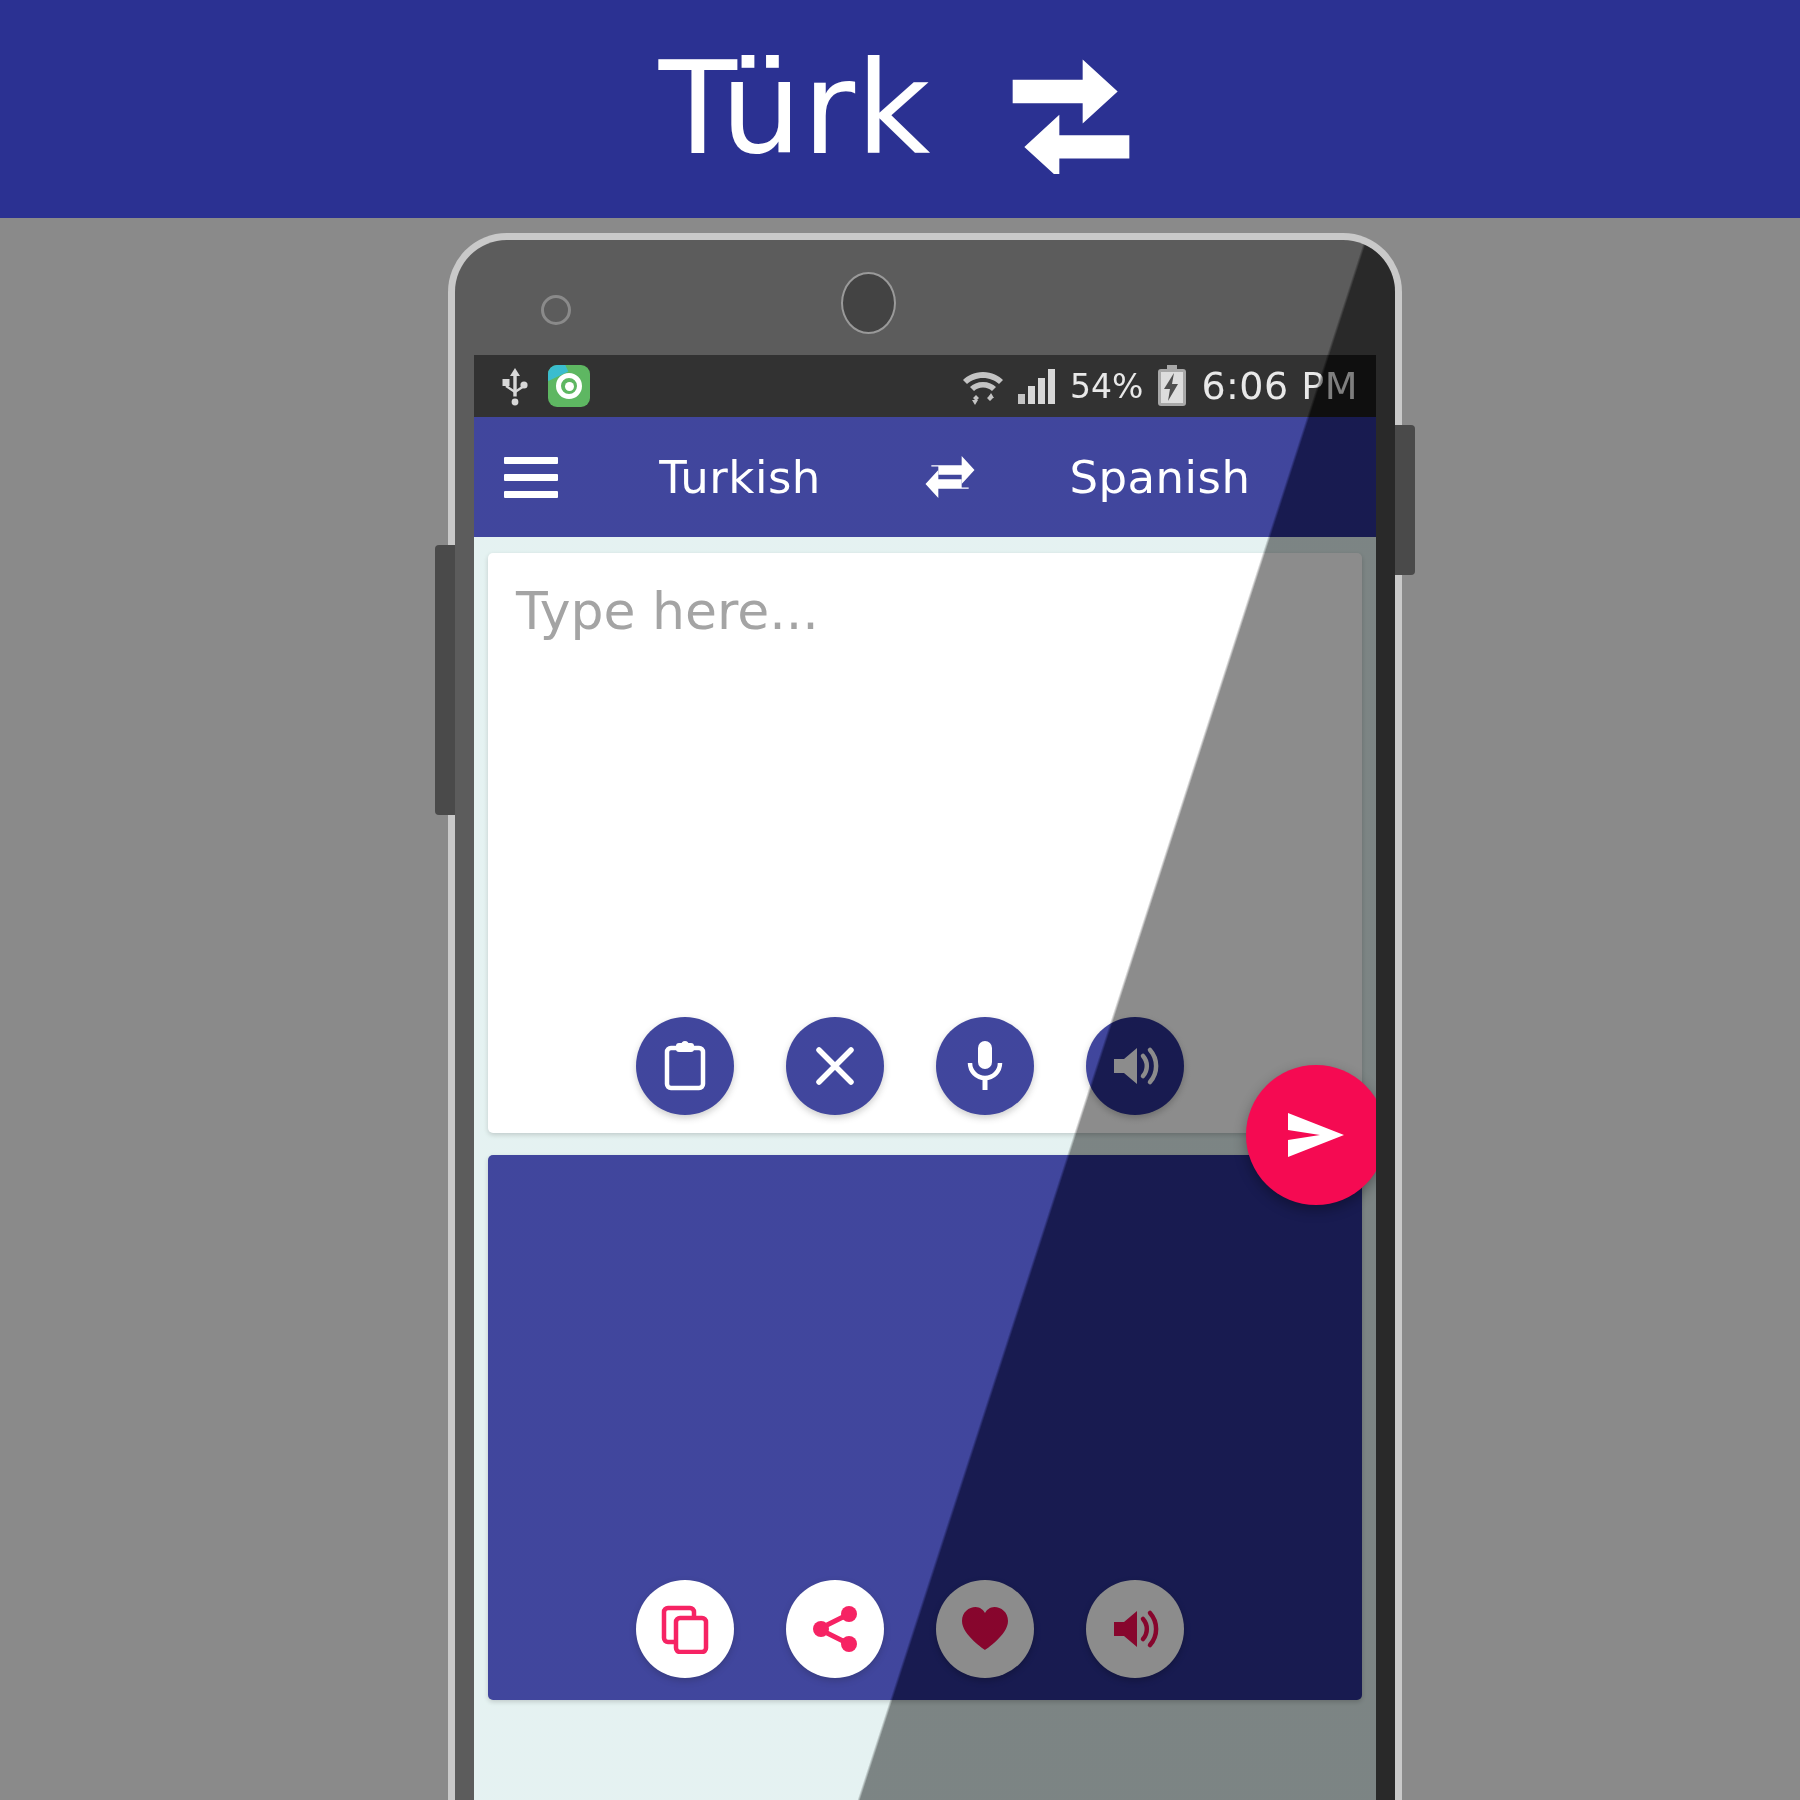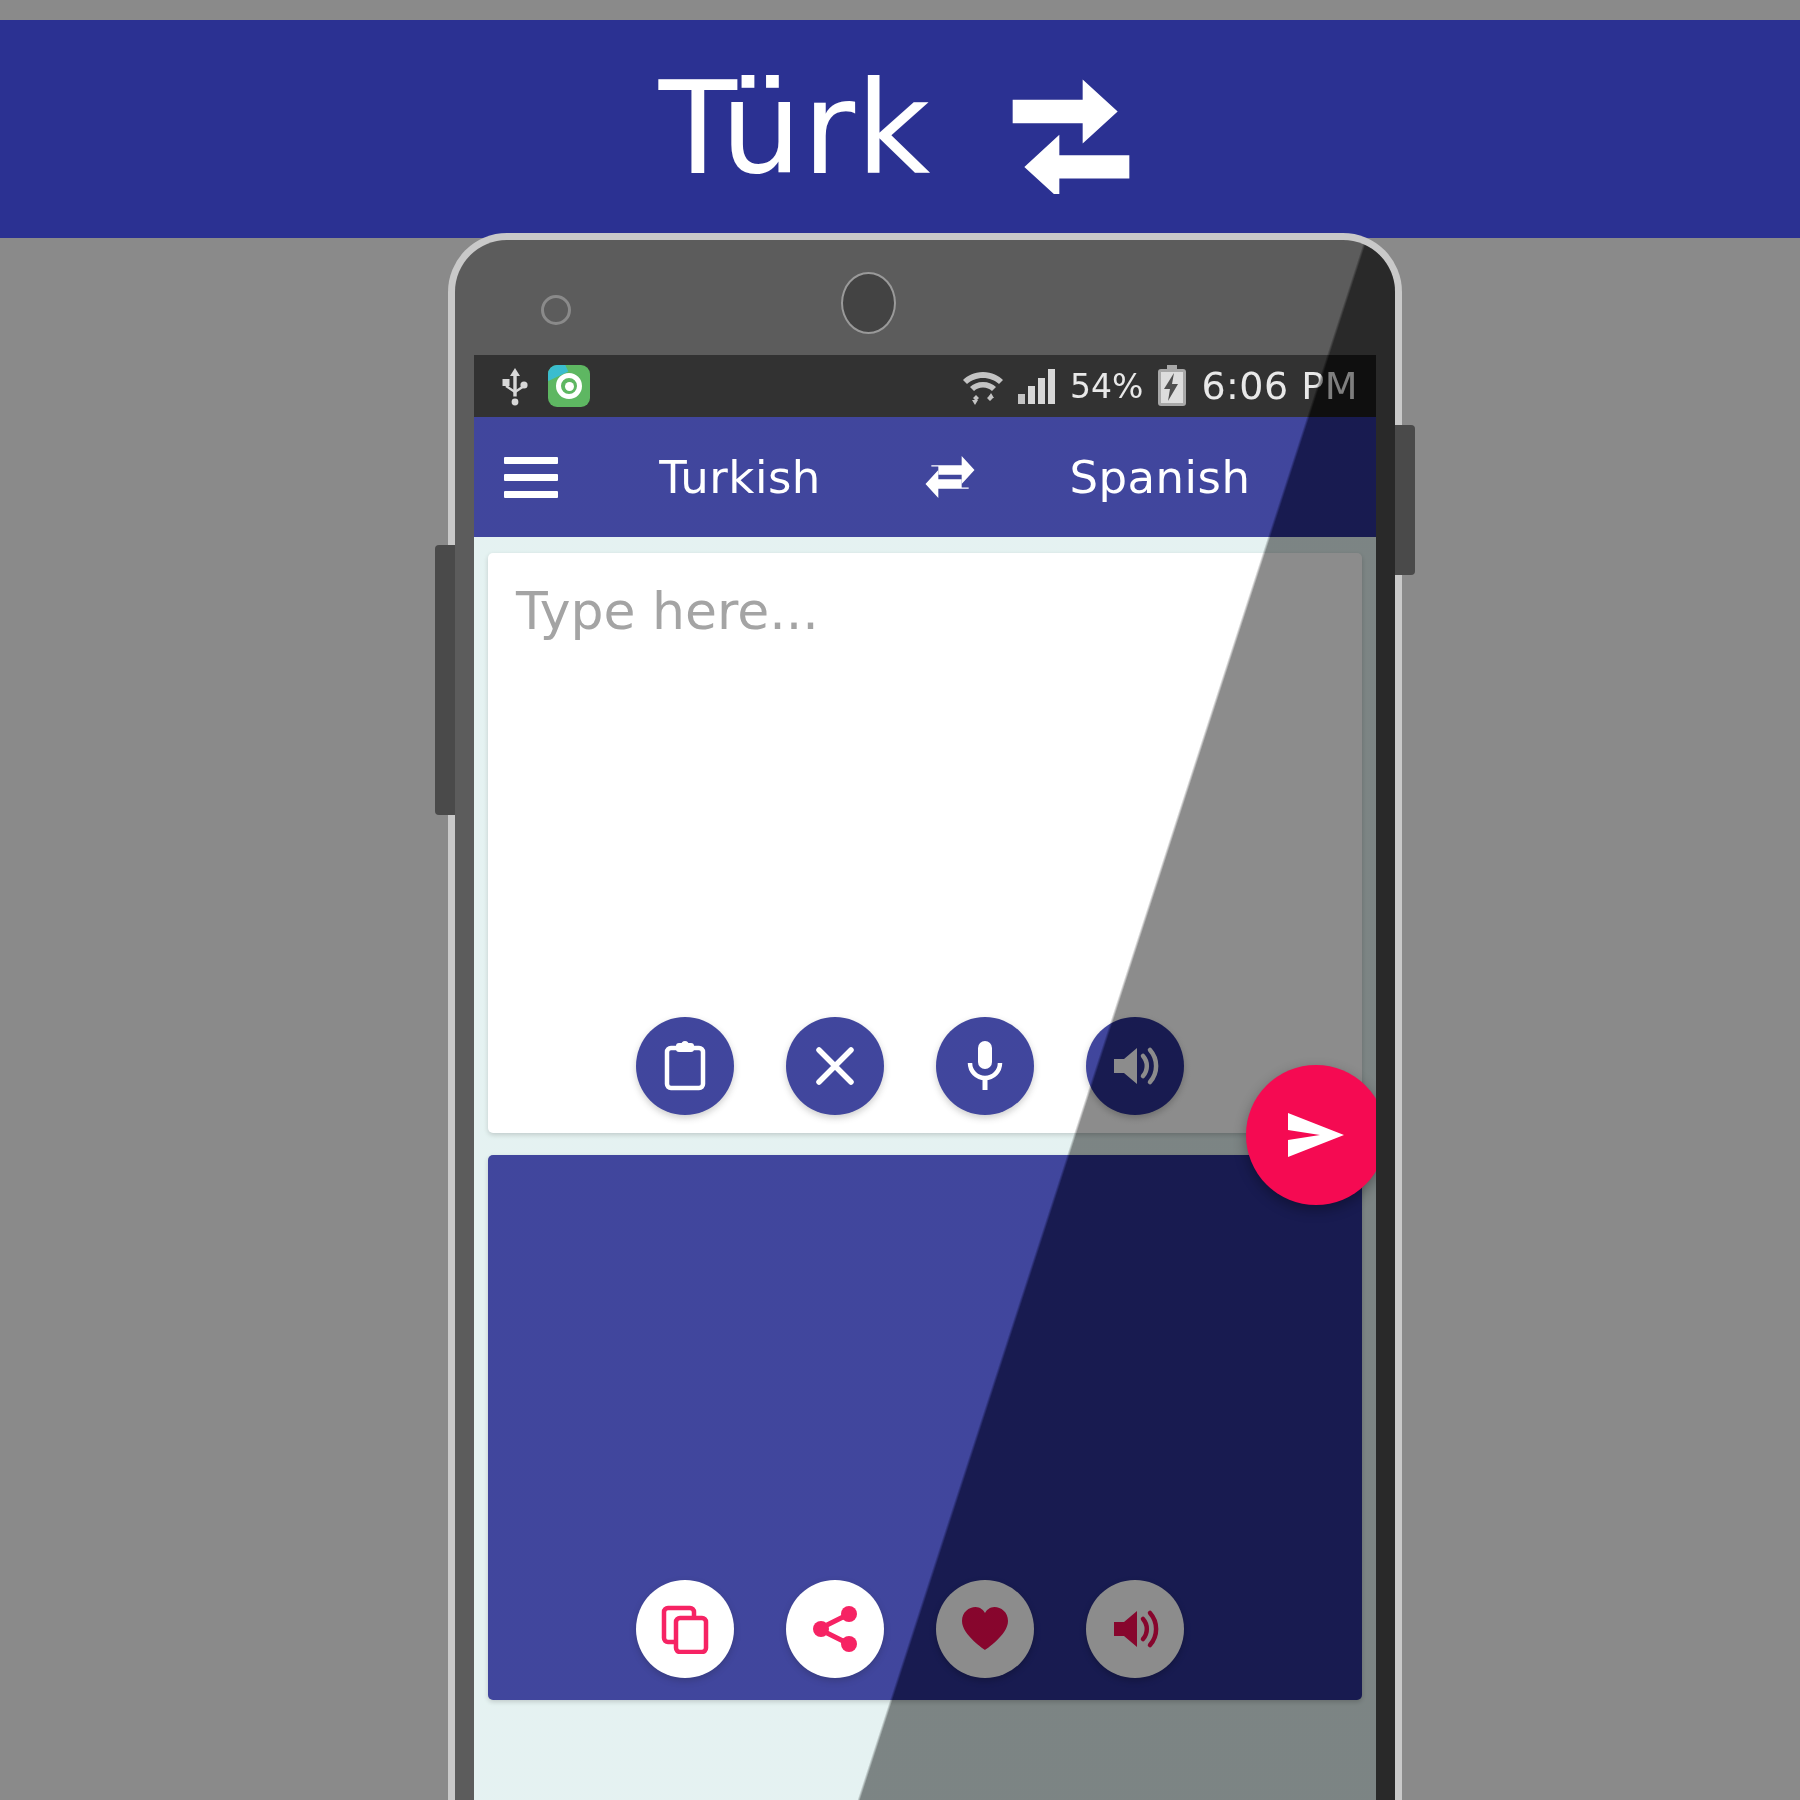--- a/index.html
+++ b/index.html
@@ -9,21 +9,20 @@
     font-family:"DejaVu Sans", sans-serif;
     overflow:hidden;position:relative;
   }
   
   .banner{
     position:absolute;left:0;top:0;width:1800px;height:218px;
     background:#2b3192;
     display:flex;align-items:center;justify-content:center;
     gap:70px;
     box-sizing:border-box;
-    margin-top:20px;
   }
   .banner-text{
     color:#ffffff;font-size:128px;line-height:1;
     font-family:"DejaVu Sans", sans-serif;font-weight:400;
     letter-spacing:1px;white-space:nowrap;
   }
   .banner-swap{width:140px;height:130px;display:block;}
 
   
   .phone{

